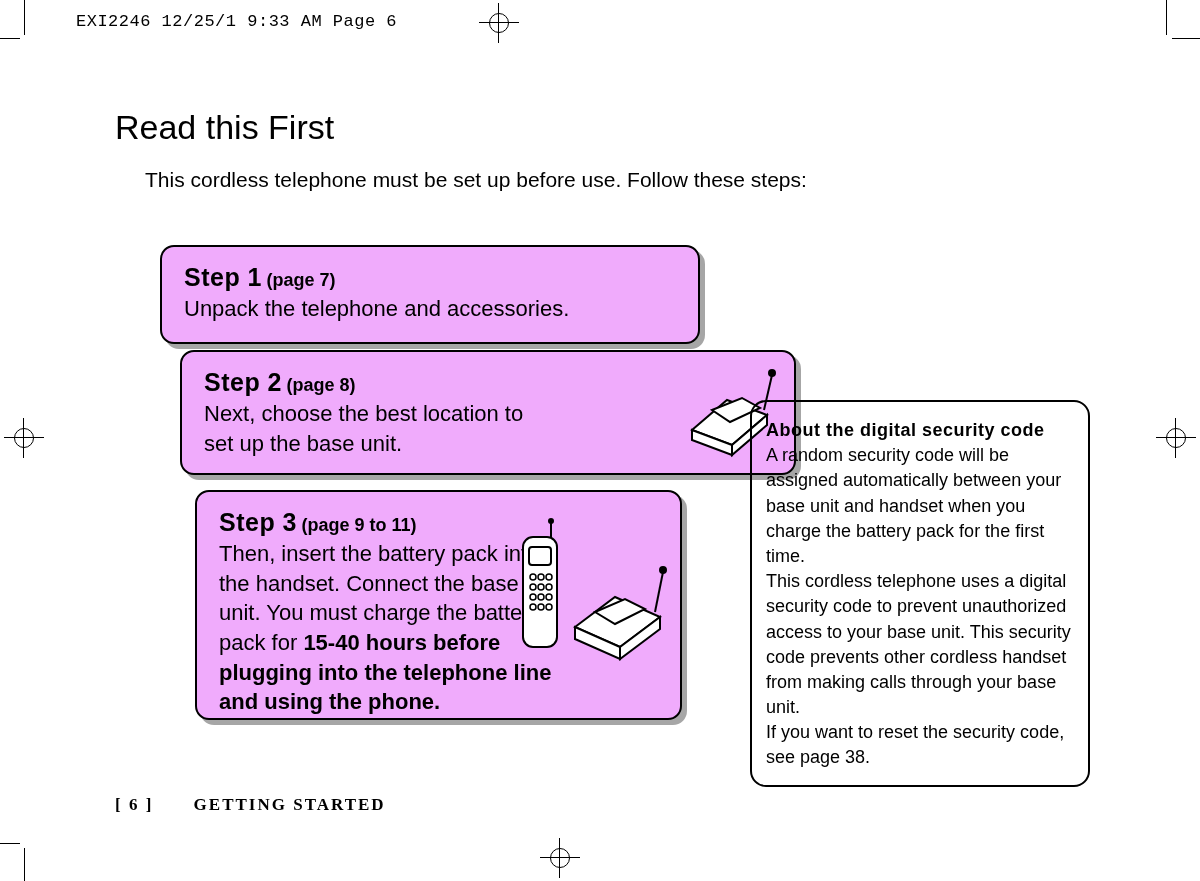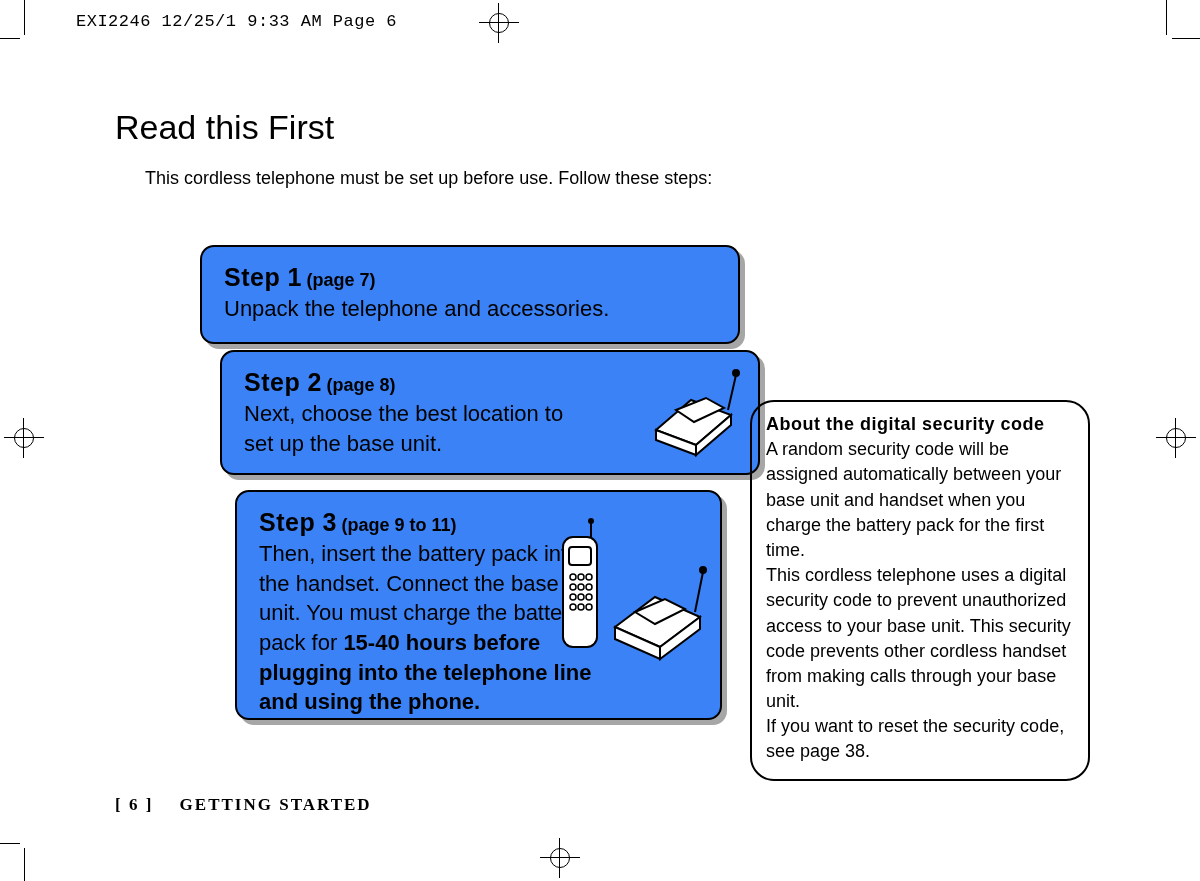--- a/index.html
+++ b/index.html
@@ -64,63 +64,62 @@
     left: 115px;
     font-family: Liberation Sans, sans-serif;
     font-size: 34px;
     font-weight: 400;
   }
 
   .intro {
     position: absolute;
     top: 168px;
     left: 145px;
-    font-size: 18px;
+    font-size: 21px;
   }
 
   .step-box {
     position: absolute;
-    background: #3b82f6;
+    background: #f0abfc;
     border: 2px solid #000;
     border-radius: 14px;
     box-shadow: 5px 5px 0 0 rgba(0,0,0,0.35);
     padding: 16px 35px 18px 22px;
-    margin-left: 40px;
   }
   .step-num {
     font-weight: 700;
     font-size: 25px;
     letter-spacing: 0.5px;
   }
   .step-page {
     font-weight: 700;
     font-size: 18px;
   }
   .step-body {
     font-size: 22px;
     line-height: 1.35;
     margin-top: 2px;
   }
 
   #step1 { top: 245px; left: 160px; width: 540px; }
-  #step2 { top: 350px; left: 180px; width: 540px; height: 125px; }
+  #step2 { top: 350px; left: 180px; width: 616px; height: 125px; }
   #step3 { top: 490px; left: 195px; width: 487px; height: 230px; }
 
   .illus {
     position: absolute;
   }
 
   .side-box {
     position: absolute;
     top: 400px;
     left: 750px;
     width: 340px;
     border: 2px solid #000;
-    border-radius: 24px;
-    padding: 10px 14px 14px 14px;
+    border-radius: 16px;
+    padding: 16px 14px 14px 14px;
     font-size: 18px;
     line-height: 1.4;
   }
   .side-title {
     font-weight: 700;
     letter-spacing: 0.5px;
   }
 
   .footer {
     position: absolute;
@@ -128,21 +127,21 @@
     left: 115px;
     font-family: Georgia, "Times New Roman", serif;
     font-size: 17px;
     letter-spacing: 2px;
   }
   .footer .pnum {
     font-weight: 700;
   }
   .footer .section {
     font-weight: 700;
-    margin-left: 20px;
+    margin-left: 34px;
   }
 
   .bold { font-weight: 700; }
 </style>
 </head>
 <body>
 
 <div class="page">
 
   <div class="crop-line crop-v" style="left:24px; top:0; height:35px;"></div>

